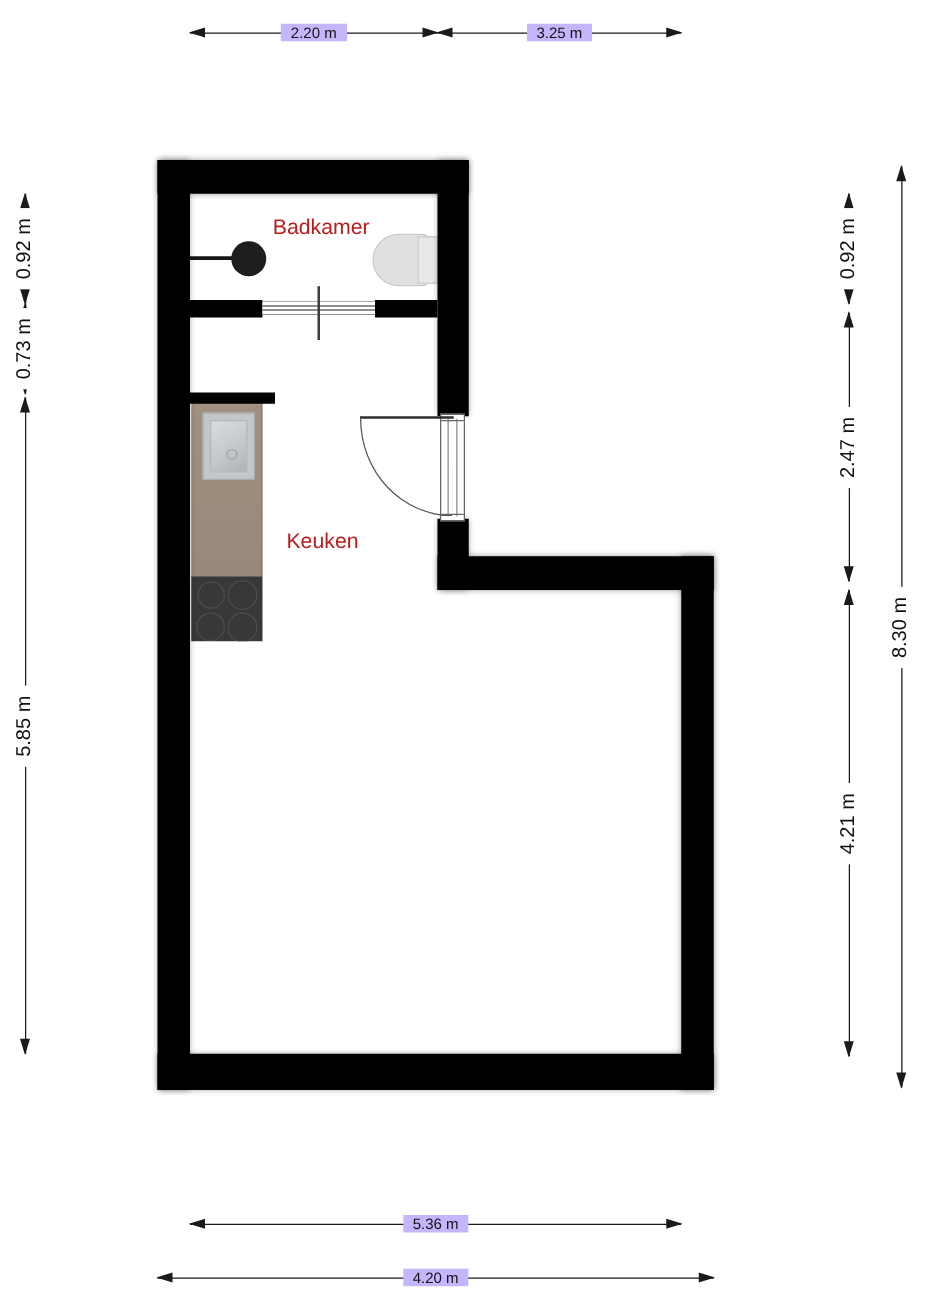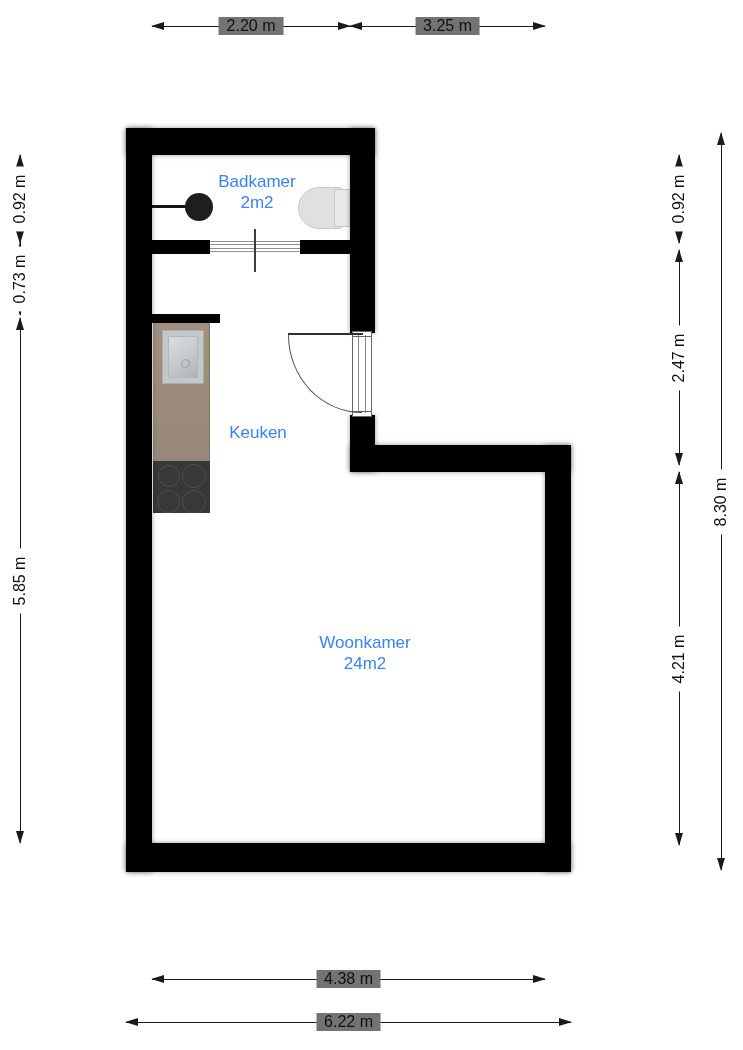--- a/index.html
+++ b/index.html
@@ -35,35 +35,35 @@
   .slide-line{left:254px;top:229px;width:2px;height:43px;background:#3c3c3c;z-index:4;}
   
   .door-frame{left:352px;top:331px;width:20px;height:86px;background:#fff;border:1px solid #666;box-sizing:border-box;z-index:4;}
   .door-frame-inner{position:absolute;left:5px;right:5px;top:3px;bottom:3px;border-left:1px solid #8a8a8a;border-right:1px solid #8a8a8a;}
   .door-cap-top{position:absolute;left:0;right:0;top:0;height:4px;border-bottom:1px solid #666;}
   .door-cap-bottom{position:absolute;left:0;right:0;bottom:0;height:4px;border-top:1px solid #666;}
   .door-leaf{left:288px;top:333px;width:75px;height:0;border-top:2px solid #2f2f2f;z-index:4;}
   .door-arc{left:288px;top:335px;width:74px;height:78px;border-left:1.3px solid #555;border-bottom:1.3px solid #555;
     border-bottom-left-radius:100% 100%;box-sizing:border-box;z-index:4;}
   
-  .room-label{position:absolute;z-index:5;text-align:center;font-size:17px;line-height:21px;color:#3b82f6;}
+  .room-label{position:absolute;z-index:5;text-align:center;font-size:17px;line-height:21px;color:#b91c1c;}
   .lbl-badkamer{left:180px;top:171px;width:154px;}
   .lbl-keuken{left:208px;top:422px;width:100px;}
   .lbl-woonkamer{left:290px;top:632px;width:150px;}
   
   .dim{position:absolute;z-index:6;}
   .dim .line-h{position:absolute;left:0;right:0;top:-1px;border-top:1.4px solid #1a1a1a;}
   .dim .line-v{position:absolute;top:0;bottom:0;left:-1px;border-left:1.4px solid #1a1a1a;}
   .arr{position:absolute;width:0;height:0;}
   .arr-left{left:-1px;top:-5px;border-top:4.5px solid transparent;border-bottom:4.5px solid transparent;border-right:13px solid #1a1a1a;}
   .arr-right{right:-1px;top:-5px;border-top:4.5px solid transparent;border-bottom:4.5px solid transparent;border-left:13px solid #1a1a1a;}
   .arr-up{top:-1px;left:-5px;border-left:4.5px solid transparent;border-right:4.5px solid transparent;border-bottom:13px solid #1a1a1a;}
   .arr-down{bottom:-1px;left:-5px;border-left:4.5px solid transparent;border-right:4.5px solid transparent;border-top:13px solid #1a1a1a;}
-  .dim-lbl-h{position:absolute;left:50%;top:-1px;transform:translate(-50%,-50%);background:#737373;
-    padding:0 8px;font-size:16px;white-space:nowrap;}
+  .dim-lbl-h{position:absolute;left:50%;top:-1px;transform:translate(-50%,-50%);background:#c4b5fd;
+    padding:0 8px;font-size:12px;white-space:nowrap;}
   .dim-lbl-v{position:absolute;top:50%;left:-1px;transform:translate(-50%,-50%) rotate(-90deg);background:#fff;
     padding:0 8px;font-size:16px;white-space:nowrap;}
   
   .dt1{left:152px;top:27px;width:198px;height:0;}
   .dt2{left:350px;top:27px;width:195px;height:0;}
   .dl1{left:21px;top:155px;width:0;height:88px;}
   .dl2{left:21px;top:243px;width:0;height:72px;}
   .dl3{left:21px;top:318px;width:0;height:525px;}
   .dr1{left:680px;top:155px;width:0;height:88px;}
   .dr2{left:680px;top:250px;width:0;height:215px;}
@@ -112,29 +112,24 @@
   <div class="fixture door-frame">
     <div class="door-frame-inner"></div>
     <div class="door-cap-top"></div>
     <div class="door-cap-bottom"></div>
   </div>
   <div class="fixture door-leaf"></div>
   <div class="fixture door-arc"></div>
 
   <div class="room-label lbl-badkamer">
     <div>Badkamer</div>
-    <div>2m2</div>
   </div>
   <div class="room-label lbl-keuken">
     <div>Keuken</div>
   </div>
-  <div class="room-label lbl-woonkamer">
-    <div>Woonkamer</div>
-    <div>24m2</div>
-  </div>
 
   <div class="dim dt1">
     <div class="line-h"></div>
     <div class="arr arr-left"></div>
     <div class="arr arr-right"></div>
     <span class="dim-lbl-h">2.20 m</span>
   </div>
   <div class="dim dt2">
     <div class="line-h"></div>
     <div class="arr arr-left"></div>
@@ -184,22 +179,22 @@
     <div class="line-v"></div>
     <div class="arr arr-up"></div>
     <div class="arr arr-down"></div>
     <span class="dim-lbl-v">8.30 m</span>
   </div>
 
   <div class="dim db1">
     <div class="line-h"></div>
     <div class="arr arr-left"></div>
     <div class="arr arr-right"></div>
-    <span class="dim-lbl-h">4.38 m</span>
+    <span class="dim-lbl-h">5.36 m</span>
   </div>
   <div class="dim db2">
     <div class="line-h"></div>
     <div class="arr arr-left"></div>
     <div class="arr arr-right"></div>
-    <span class="dim-lbl-h">6.22 m</span>
+    <span class="dim-lbl-h">4.20 m</span>
   </div>
 
 </div>
 
 </body></html>

